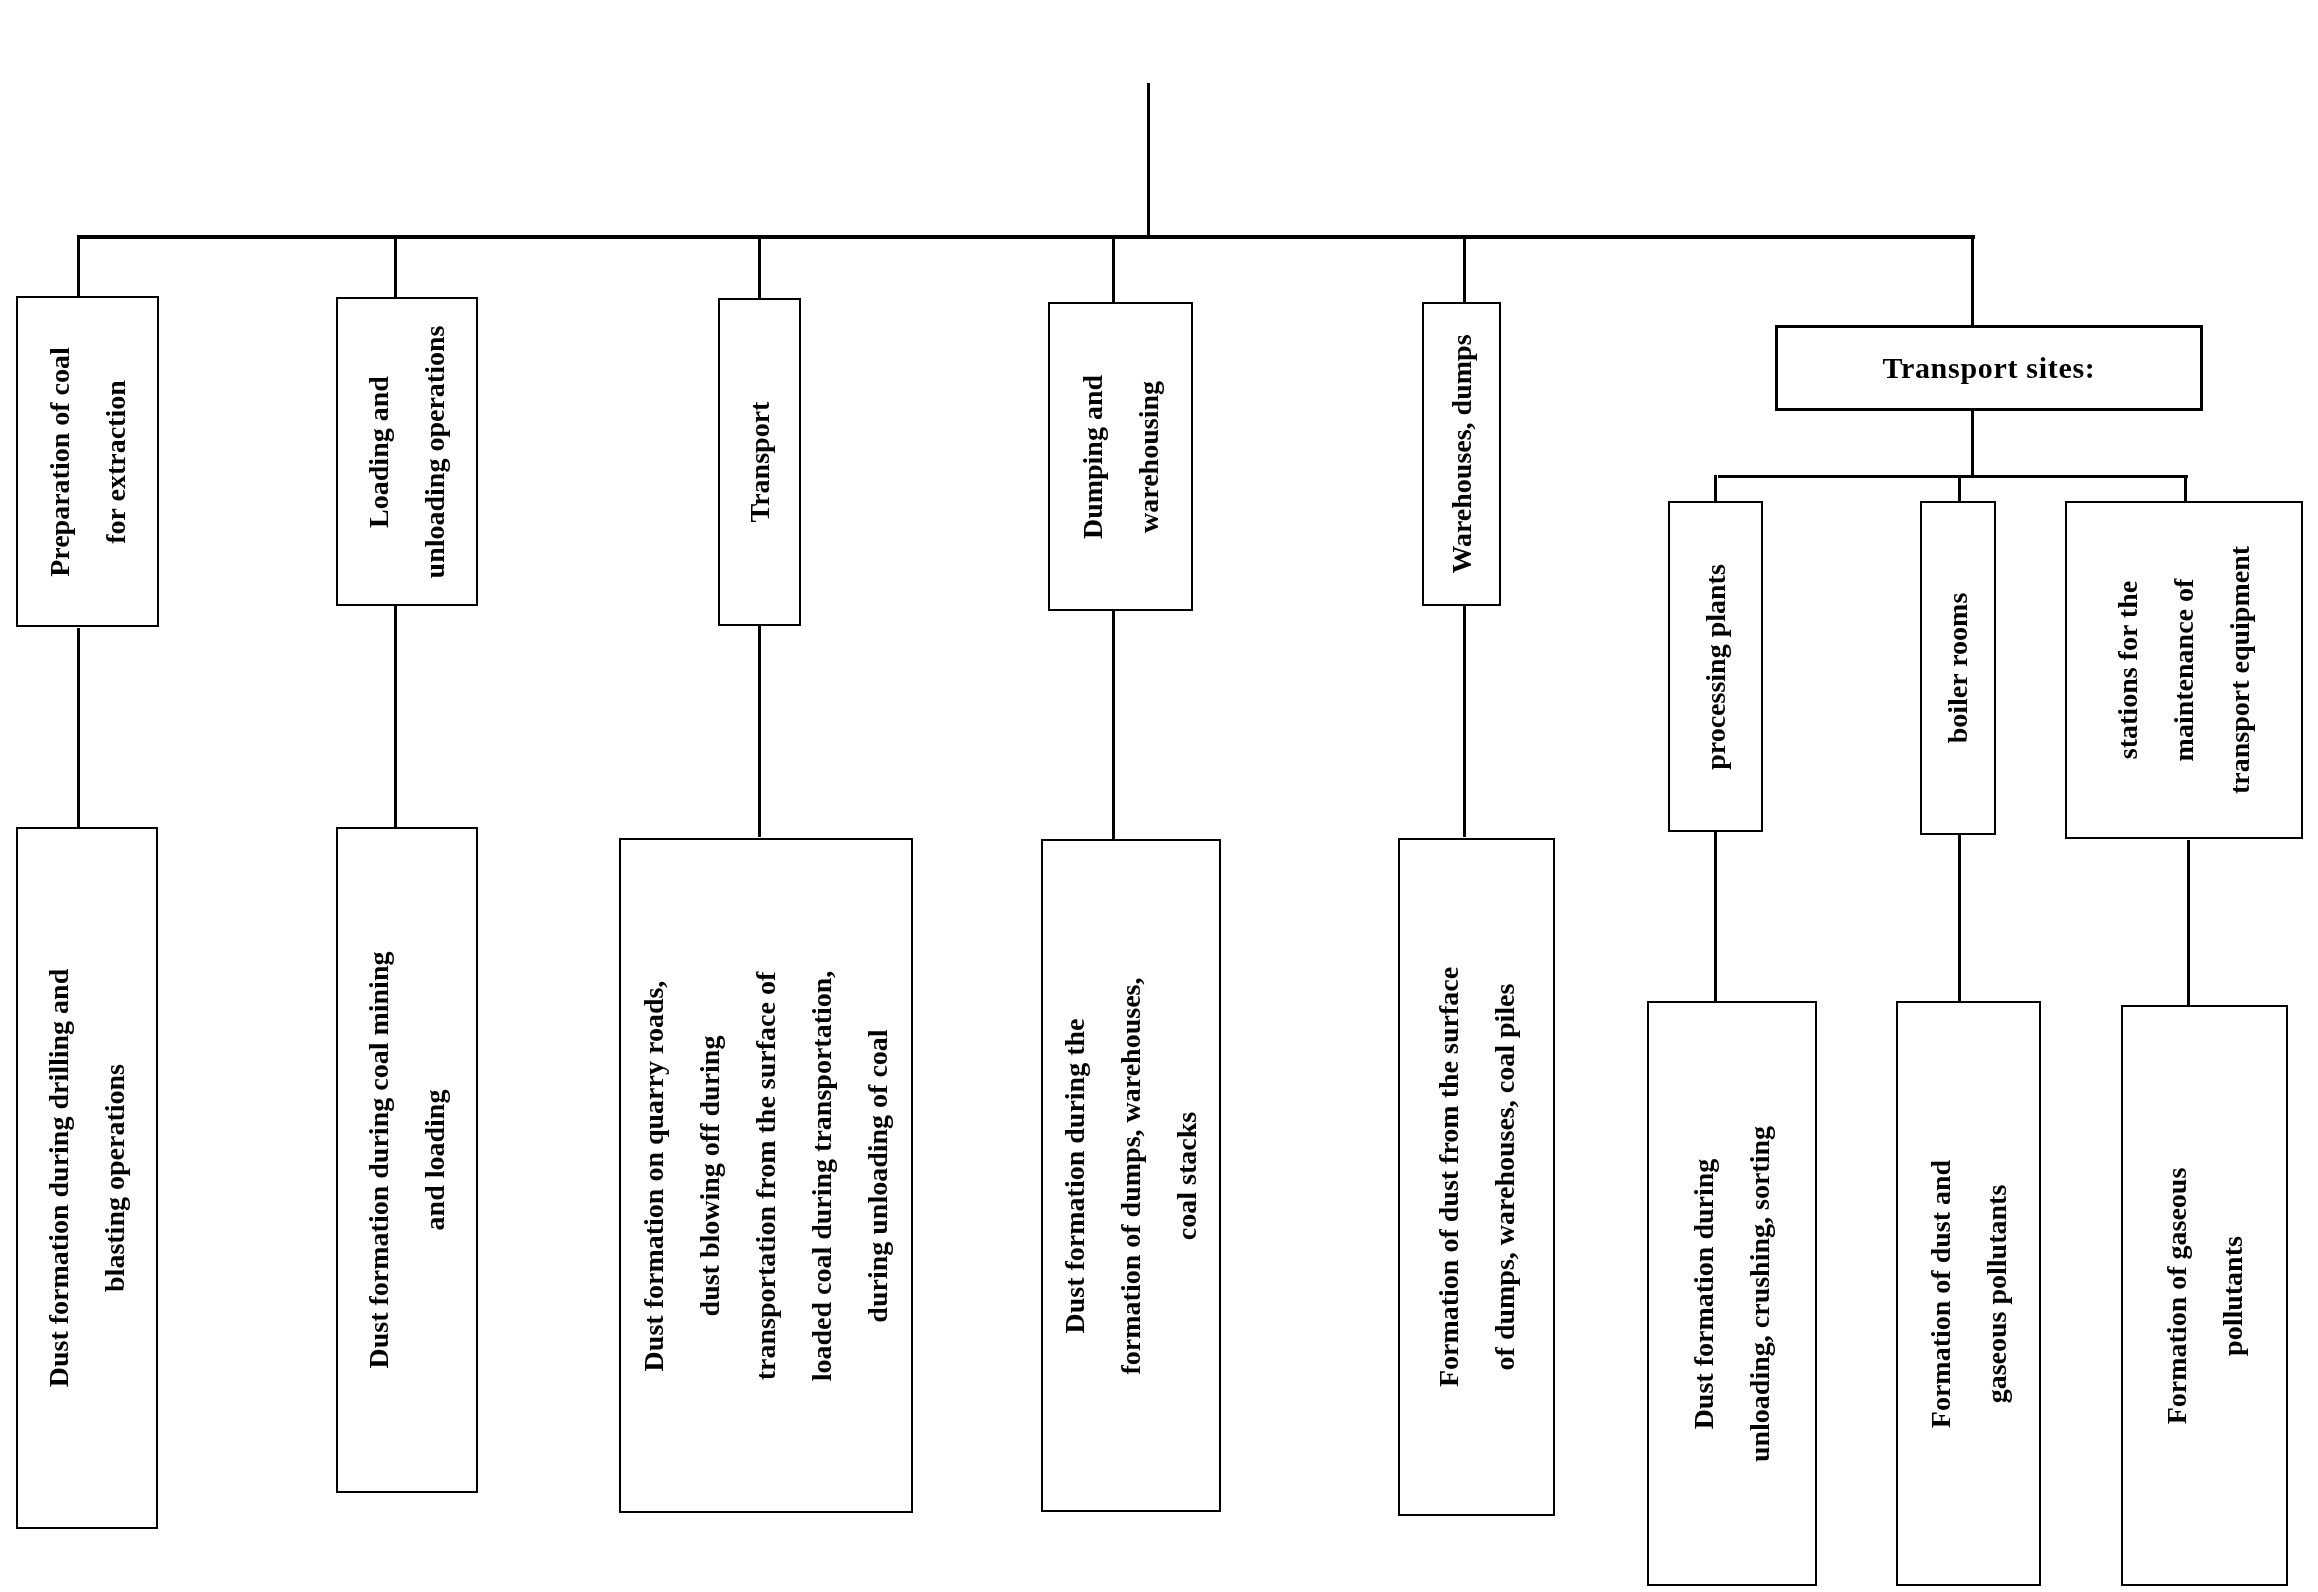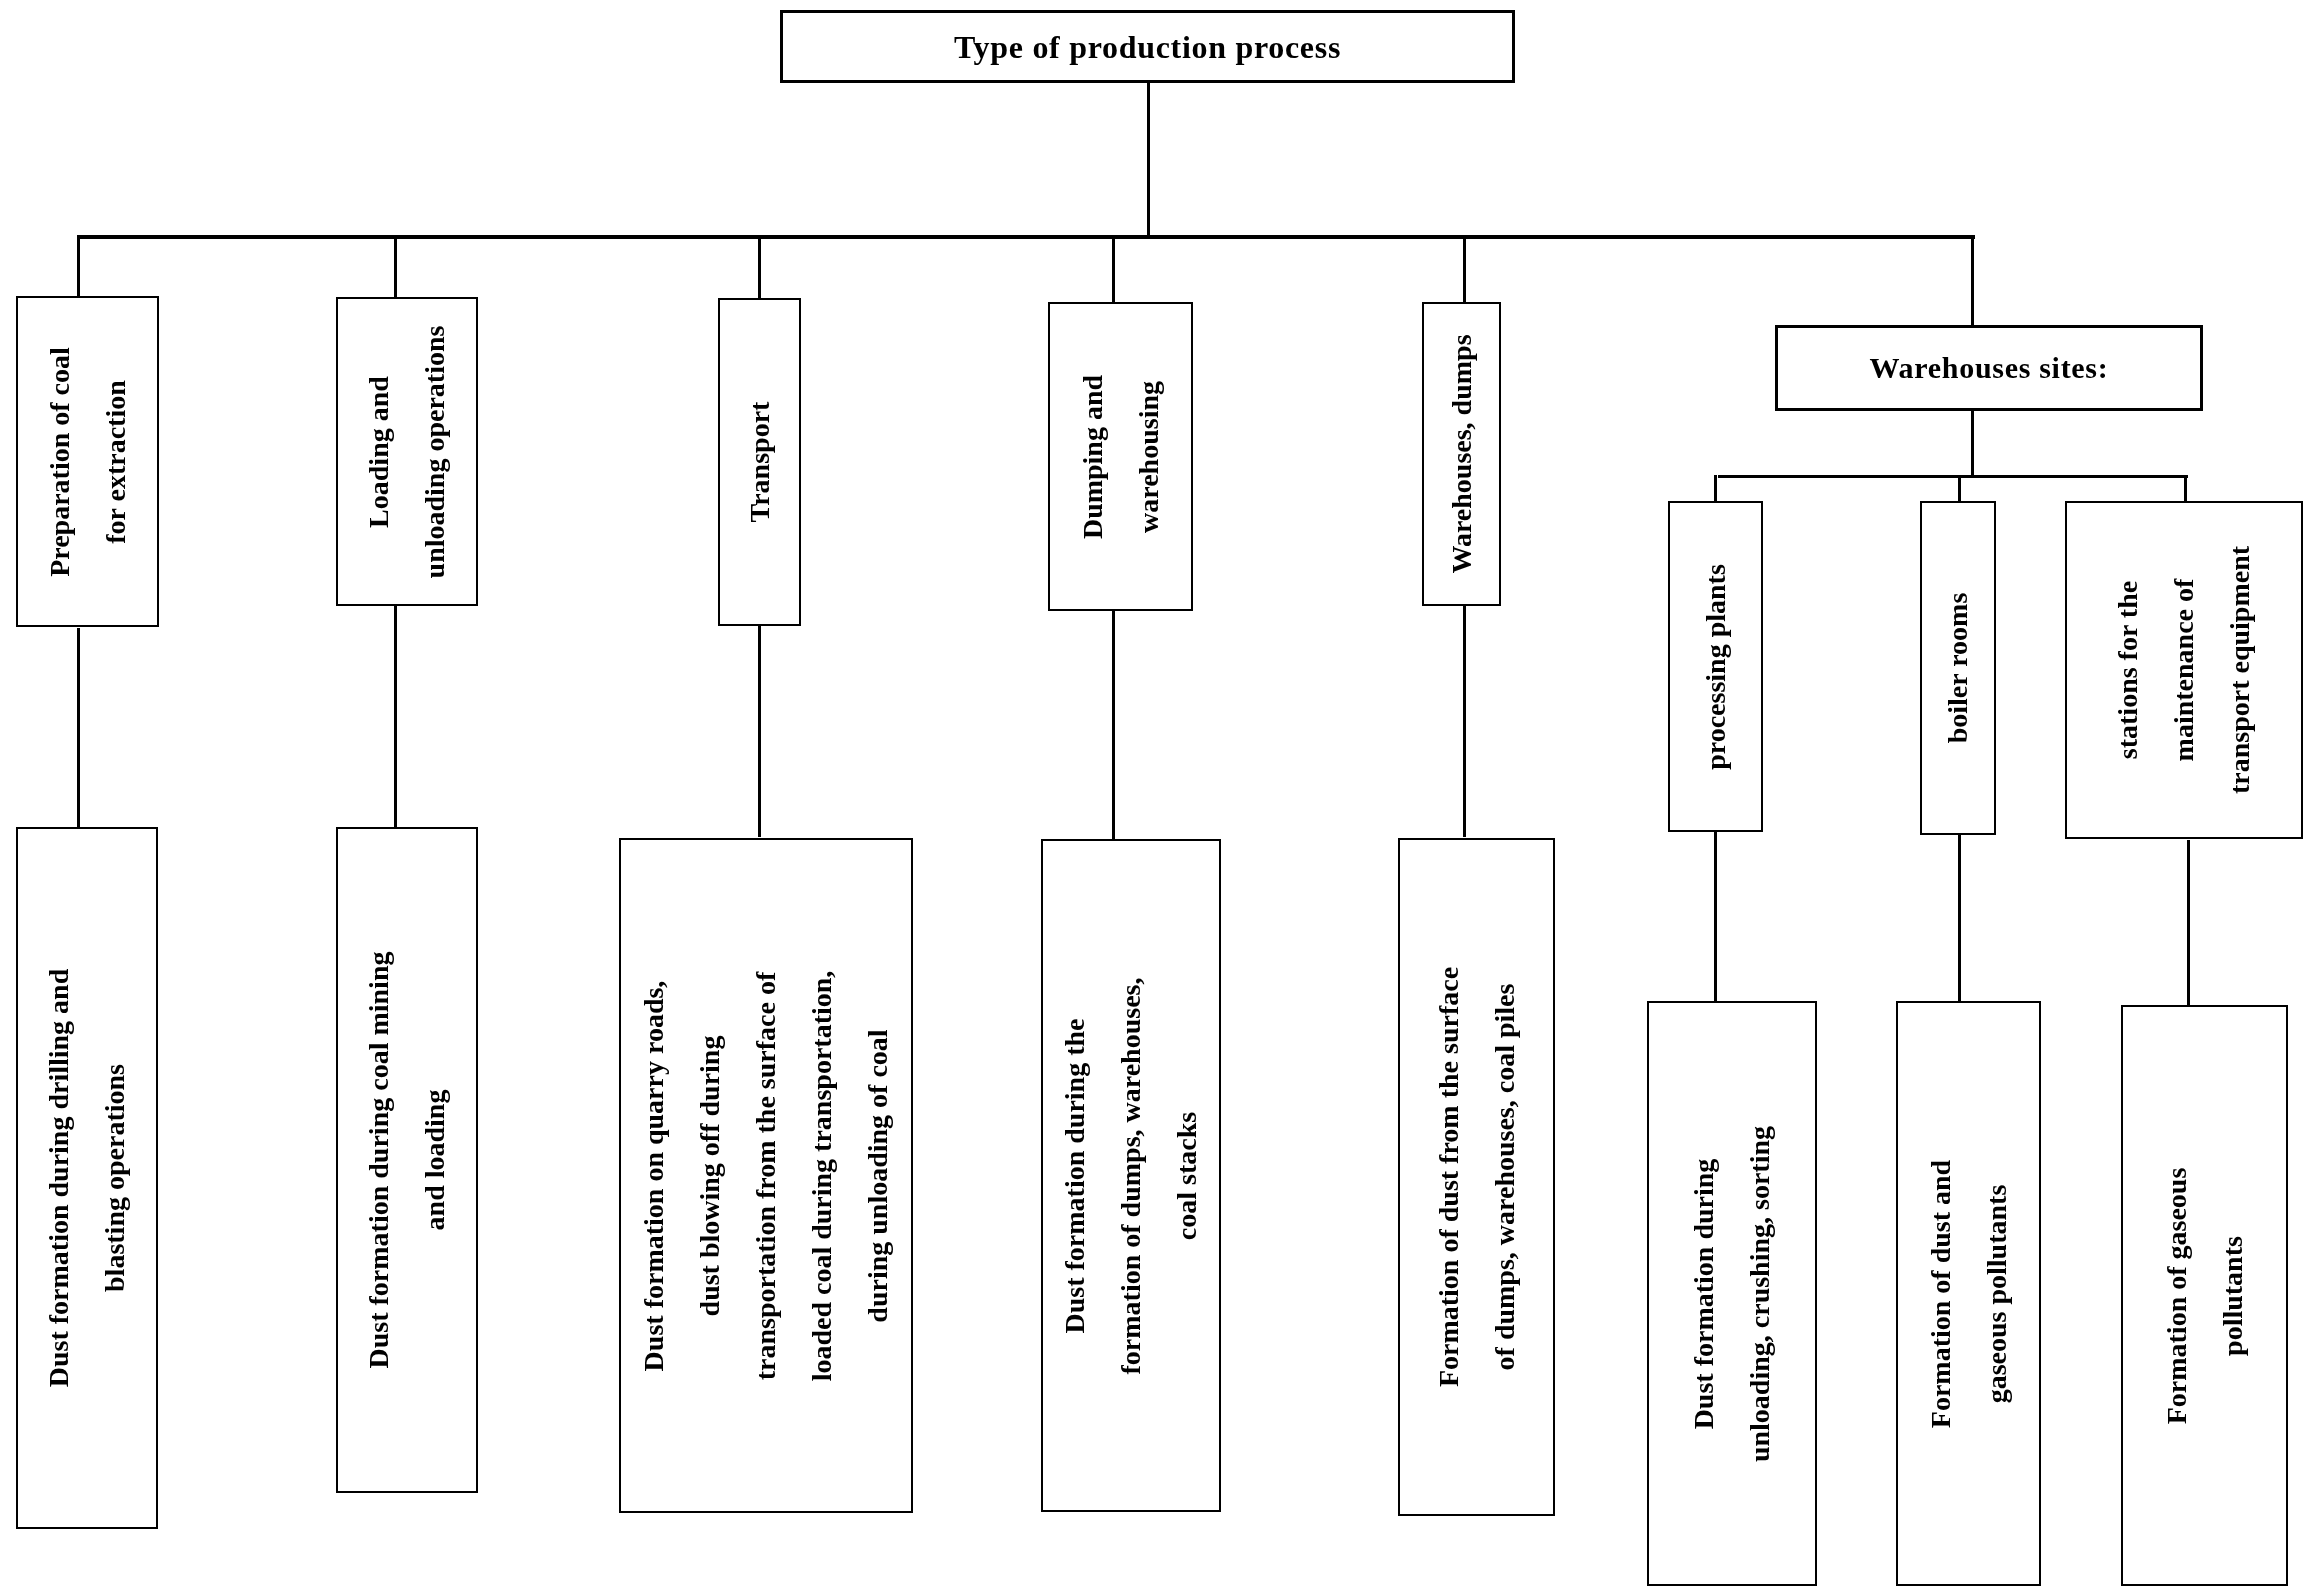--- a/index.html
+++ b/index.html
@@ -47,23 +47,20 @@
   .line {
     position: absolute;
     background: #000000;
   }
 </style>
 </head>
 <body>
 
 <div class="canvas">
 
-  <div class="box thick" style="left:780px; top:10.4px; width:735px; height:73px;">
-    <div class="hlabel">Type of production process</div>
-  </div>
 
   <div class="line" style="left:1147px; top:83px; width:2.8px; height:153px;"></div>
 
   <div class="line" style="left:78px; top:235px; width:1897px; height:3.5px;"></div>
 
   <div class="line" style="left:77px;  top:235px; width:2.8px; height:64px;"></div>
   <div class="line" style="left:394px;  top:235px; width:2.8px; height:64px;"></div>
   <div class="line" style="left:758px; top:235px; width:2.8px; height:65px;"></div>
   <div class="line" style="left:1112px; top:235px; width:2.8px; height:69px;"></div>
   <div class="line" style="left:1463px; top:235px; width:2.8px; height:69px;"></div>
@@ -86,21 +83,21 @@
   <div class="box" style="left:1048px; top:302px; width:145px; height:309px;">
     <div class="vlabel" style="width:283px;">Dumping and
 warehousing</div>
   </div>
 
   <div class="box" style="left:1422px; top:302px; width:79px; height:304px;">
     <div class="vlabel" style="width:283px;">Warehouses, dumps</div>
   </div>
 
   <div class="box thick" style="left:1775px; top:325px; width:428px; height:86px;">
-    <div class="hlabel" style="font-size:30px;">Warehouses sites:</div>
+    <div class="hlabel" style="font-size:30px;">Transport sites:</div>
   </div>
 
   <div class="line" style="left:77px;  top:628px; width:2.8px; height:199px;"></div>
   <div class="line" style="left:394px;  top:606px; width:2.8px; height:222px;"></div>
   <div class="line" style="left:758px; top:626px; width:2.8px; height:211px;"></div>
   <div class="line" style="left:1112px; top:611px; width:2.8px; height:228px;"></div>
   <div class="line" style="left:1463px; top:606px; width:2.8px; height:231px;"></div>
 
   <div class="box" style="left:16px; top:827px; width:142px; height:702px;">
     <div class="vlabel" style="width:663px;">Dust formation during drilling and

